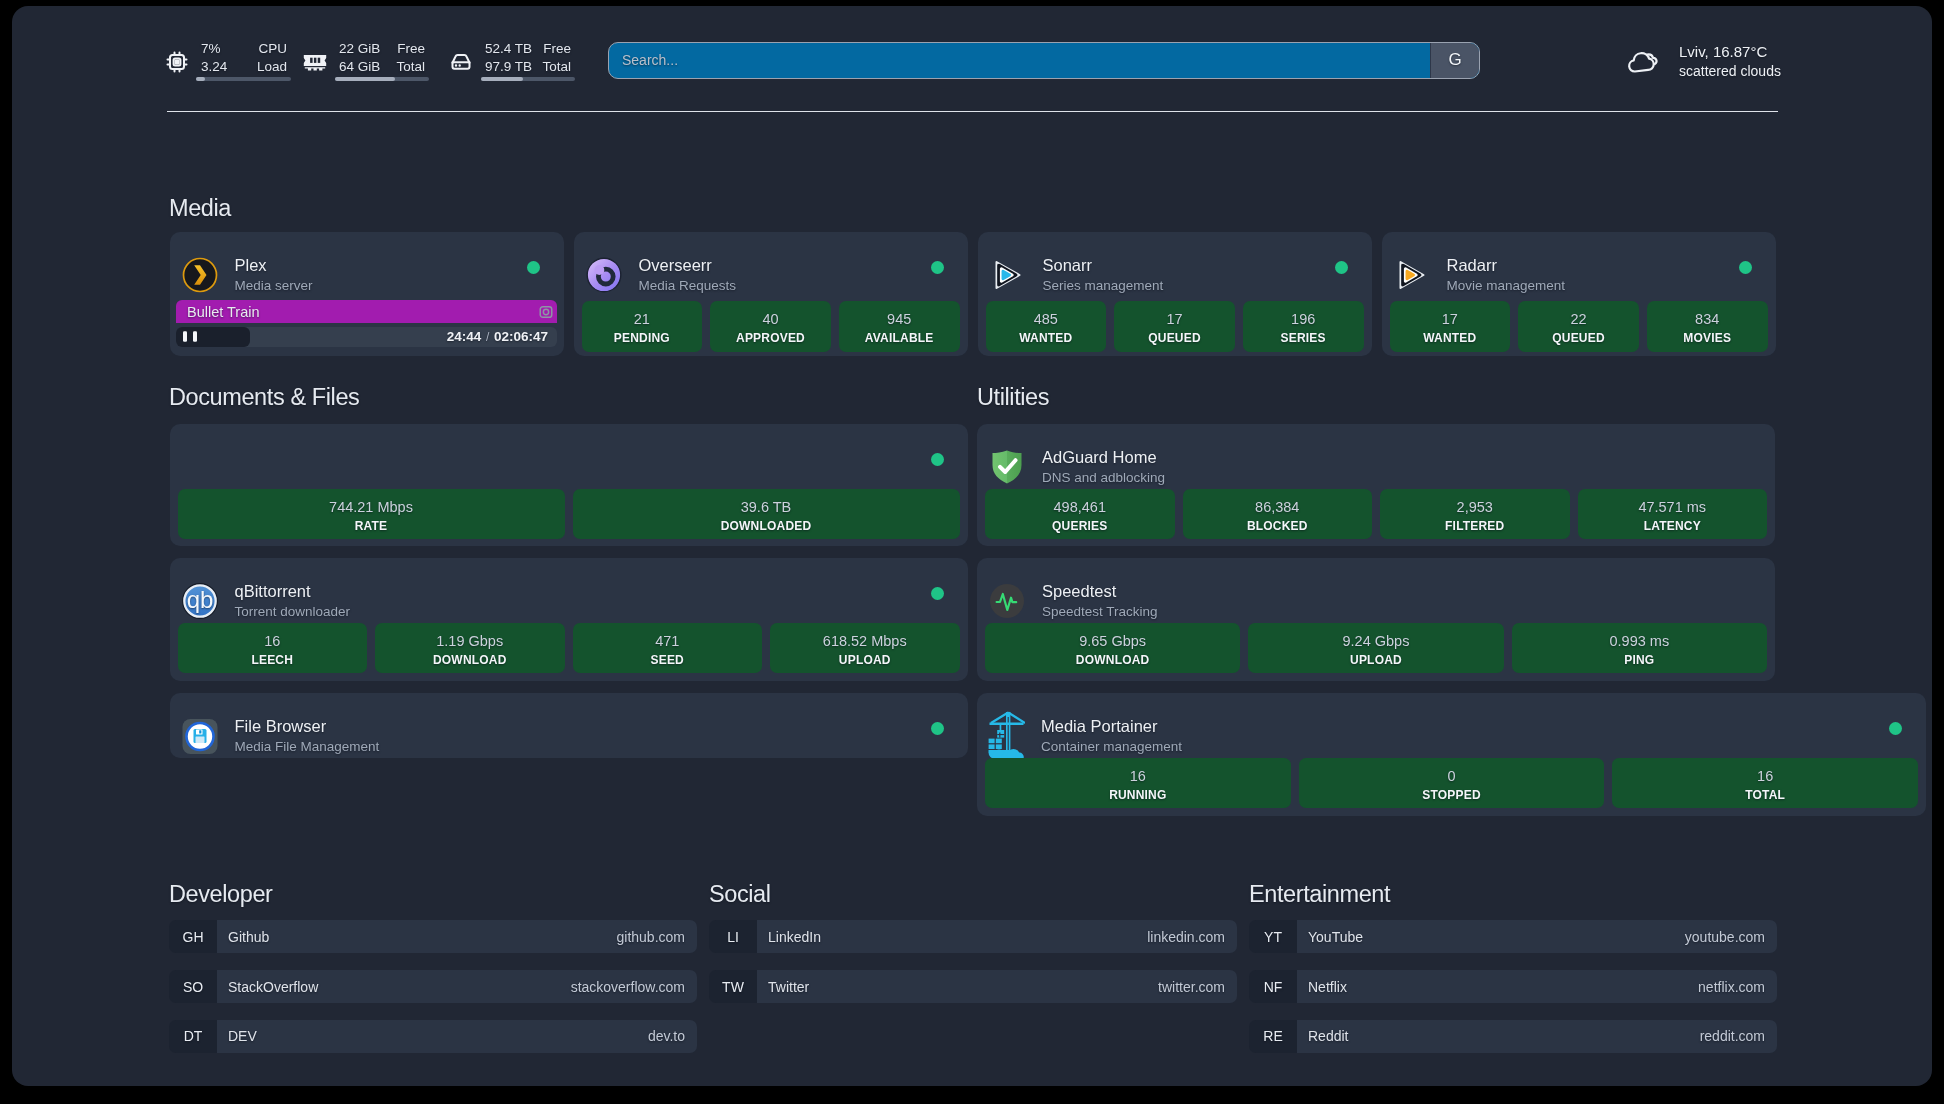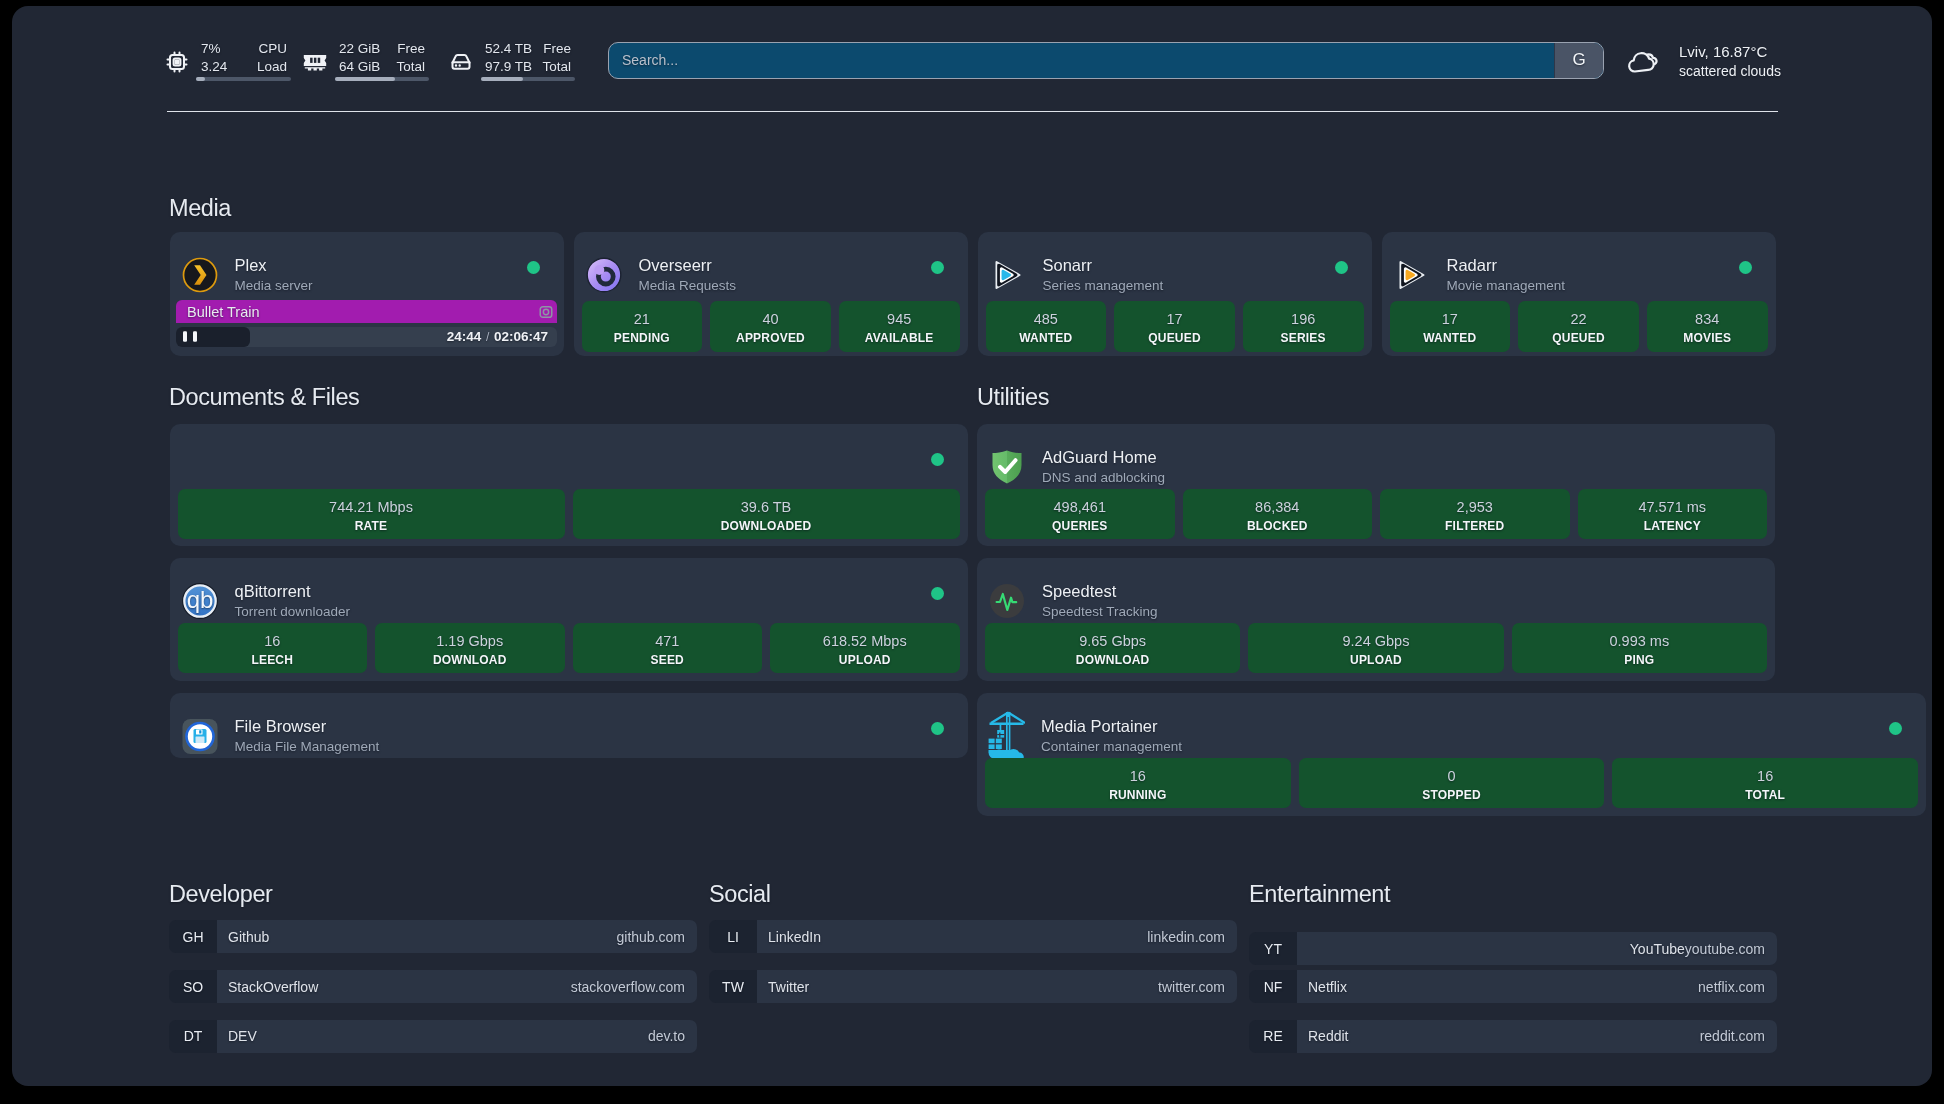--- a/index.html
+++ b/index.html
@@ -9,21 +9,21 @@
 
 
 .res { position:absolute; top:34px; display:flex; align-items:flex-start; }
 .res .icon { width:24px; height:36px; margin-top:4px; margin-right:12px; display:flex; align-items:center; justify-content:center; }
 .res .body { display:flex; flex-direction:column; }
 .res .rows { display:flex; justify-content:space-between; gap:4px; color:#e3e7ee; font-size:13.5px; line-height:17.5px; white-space:nowrap; }
 .res .rows .l { text-align:left; } .res .rows .r { text-align:right; }
 .res .bar { margin-top:2px; height:3.5px; border-radius:2px; background:#4d5768; position:relative; }
 .res .bar .fill { position:absolute; left:0; top:0; bottom:0; border-radius:2px; background:#a6aebc; }
 
-#search { position:absolute; left:596px; top:35.5px; width:996px; height:37.5px; background:#0c4a6e; border:1.5px solid #9aa2b0; border-radius:10px; display:flex; align-items:center; overflow:hidden; }
+#search { position:absolute; left:596px; top:35.5px; width:872px; height:37.5px; background:#0369a1; border:1.5px solid #9aa2b0; border-radius:10px; display:flex; align-items:center; overflow:hidden; }
 #search .ph { flex:1; color:#b9c0cc; font-size:14px; padding-left:13px; }
 #search .gbtn { width:49px; height:100%; background:#4a5466; border-left:1px solid #2e3749; color:#f2f5f8; font-size:17px; display:flex; align-items:center; justify-content:center; }
 
 #weather { position:absolute; left:1612px; top:36px; display:flex; }
 #weather .wtxt { margin-left:19px; color:#eef1f5; }
 #weather .l1 { font-size:15px; line-height:19px; }
 #weather .l2 { font-size:14px; line-height:16px; margin-top:2px; }
 
 #sep { position:absolute; left:155px; top:104.5px; width:1611px; height:1.5px; background:#dfe3ea; }
 
@@ -511,21 +511,21 @@
   <div class="bmrow" style="top:50px;">
     <div class="bmab">TW</div>
     <div class="bmbar">
           <span class="nm">Twitter</span>
           <span class="url">twitter.com</span>
         </div>
   </div>
 </div>
 
 <div class="bmcol" style="left:1237px; top:914px;">
-  <div class="bmrow" style="top:12px;text-align:right;">
+  <div class="bmrow" style="top:0;">
     <div class="bmab">YT</div>
     <div class="bmbar">
           <span class="nm">YouTube</span>
           <span class="url">youtube.com</span>
         </div>
   </div>
   <div class="bmrow" style="top:50px;">
     <div class="bmab">NF</div>
     <div class="bmbar">
           <span class="nm">Netflix</span>

